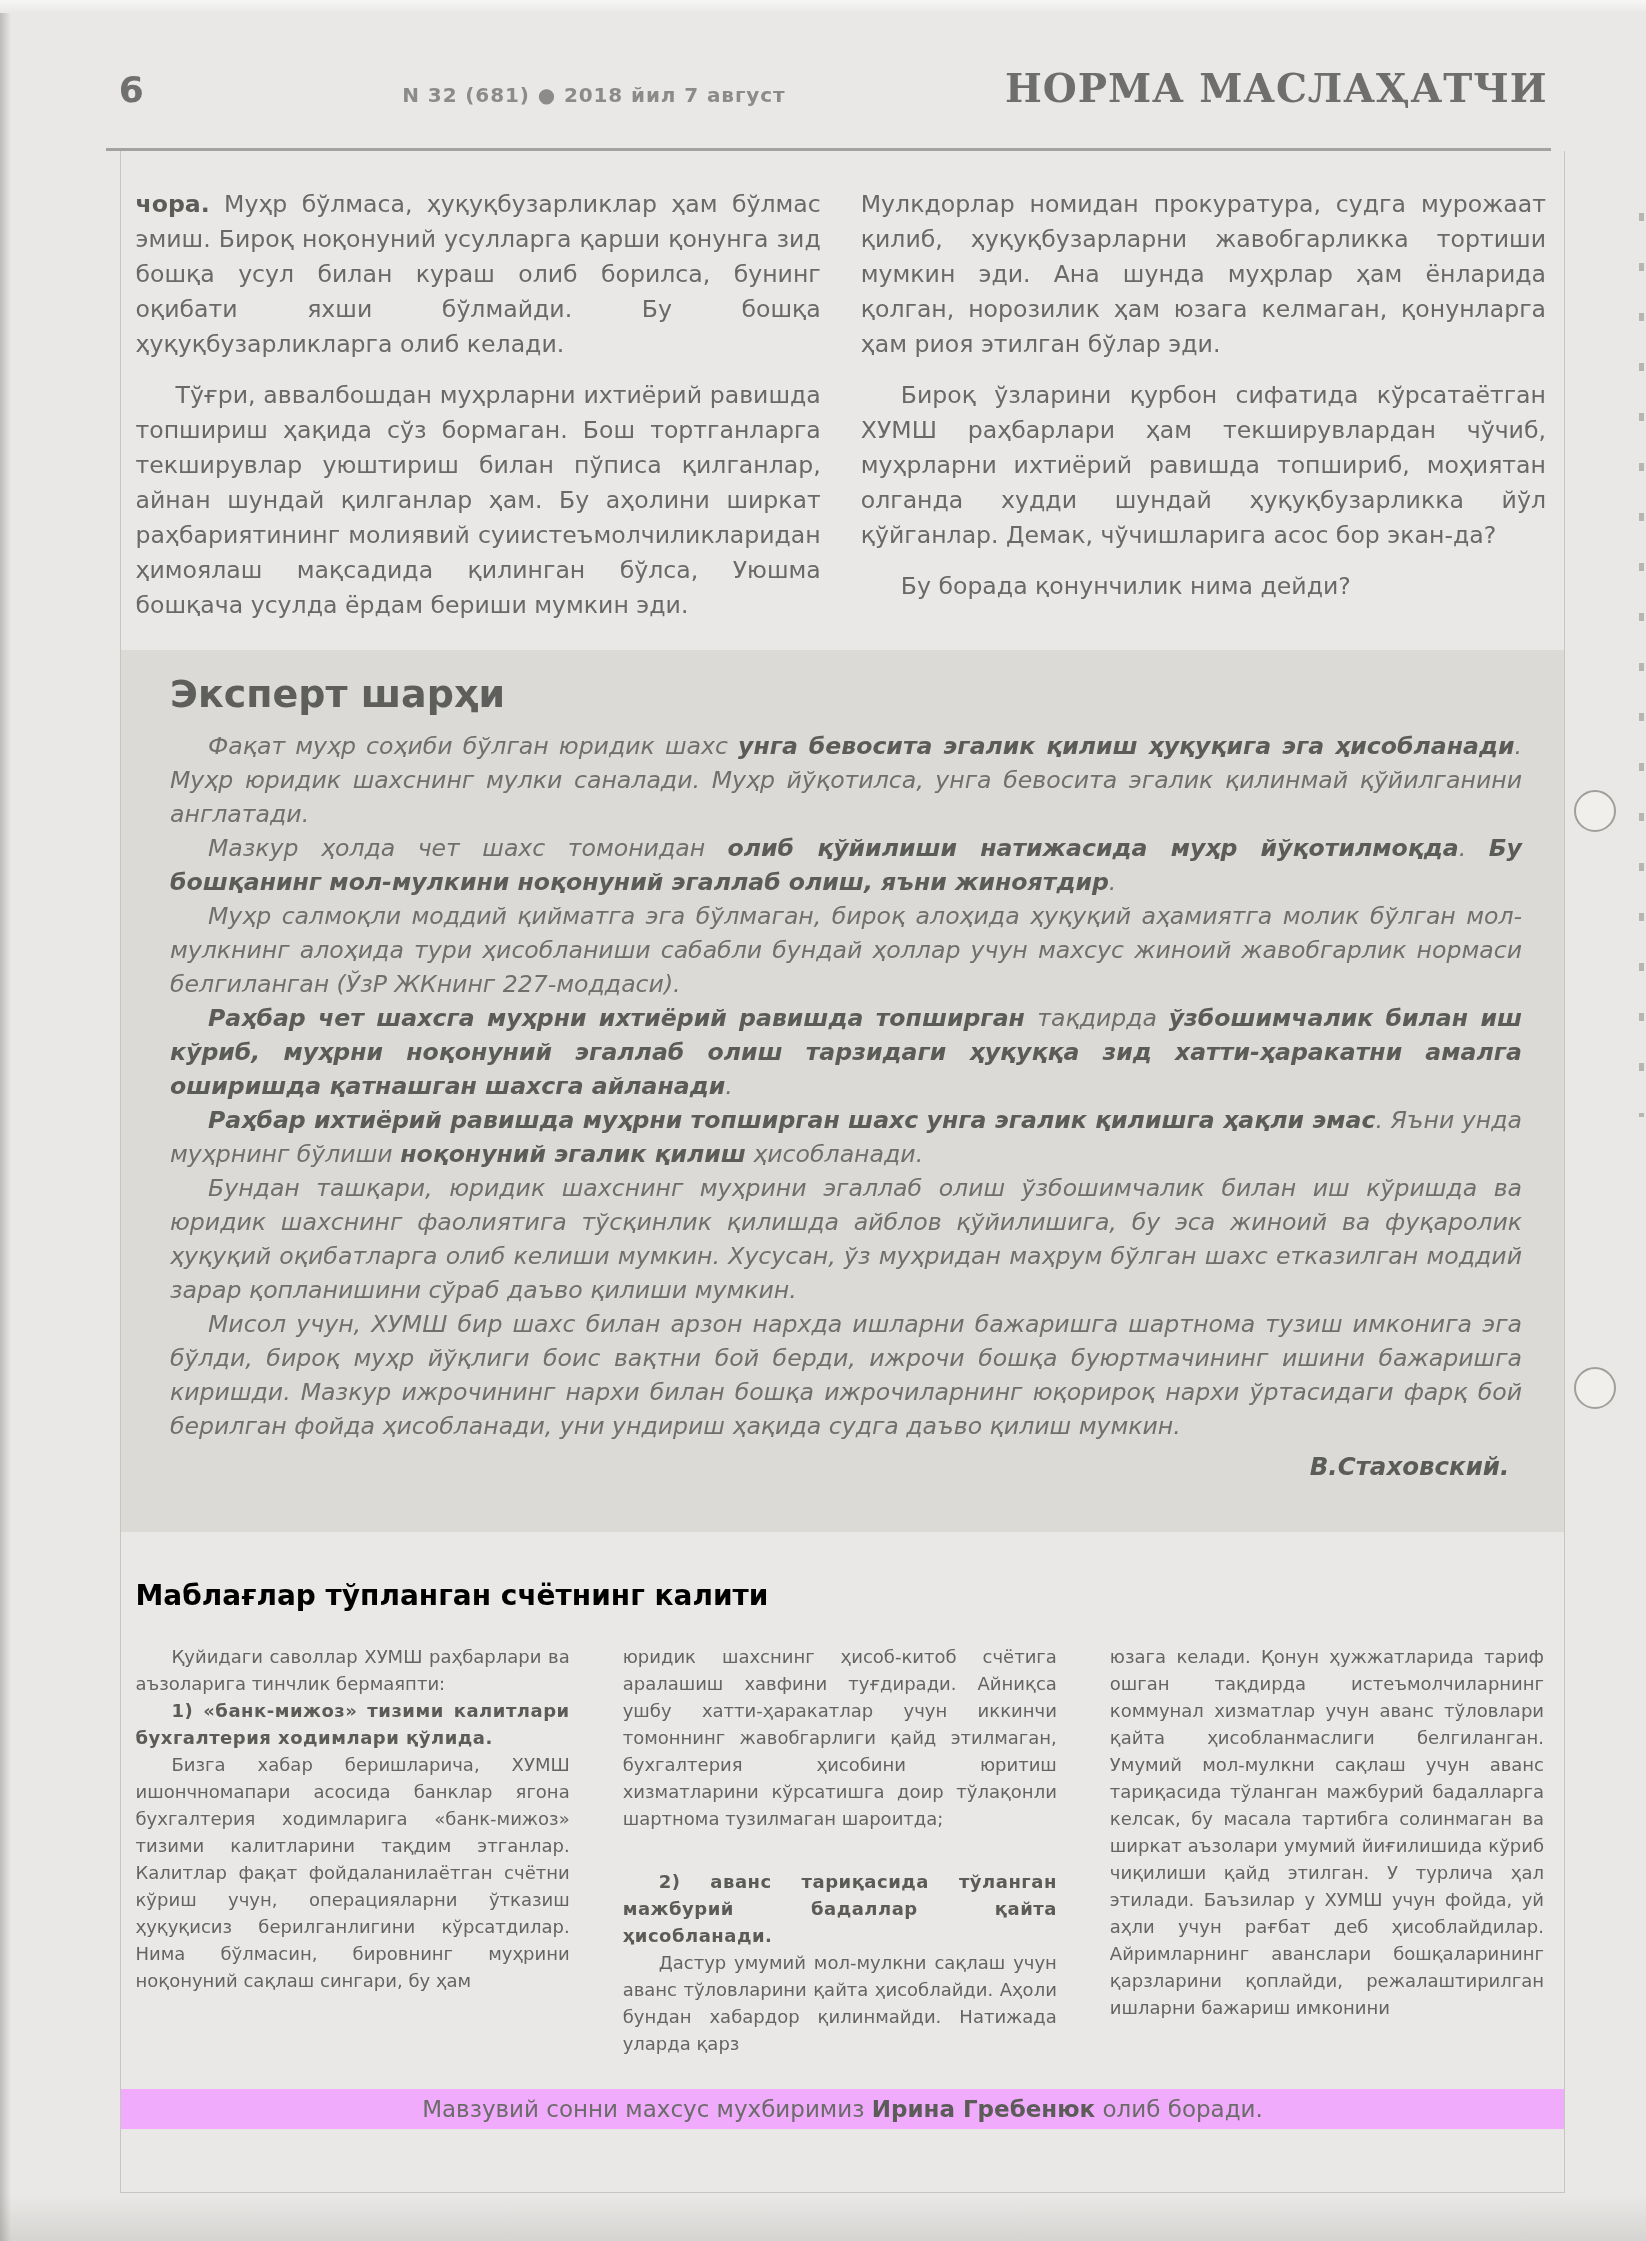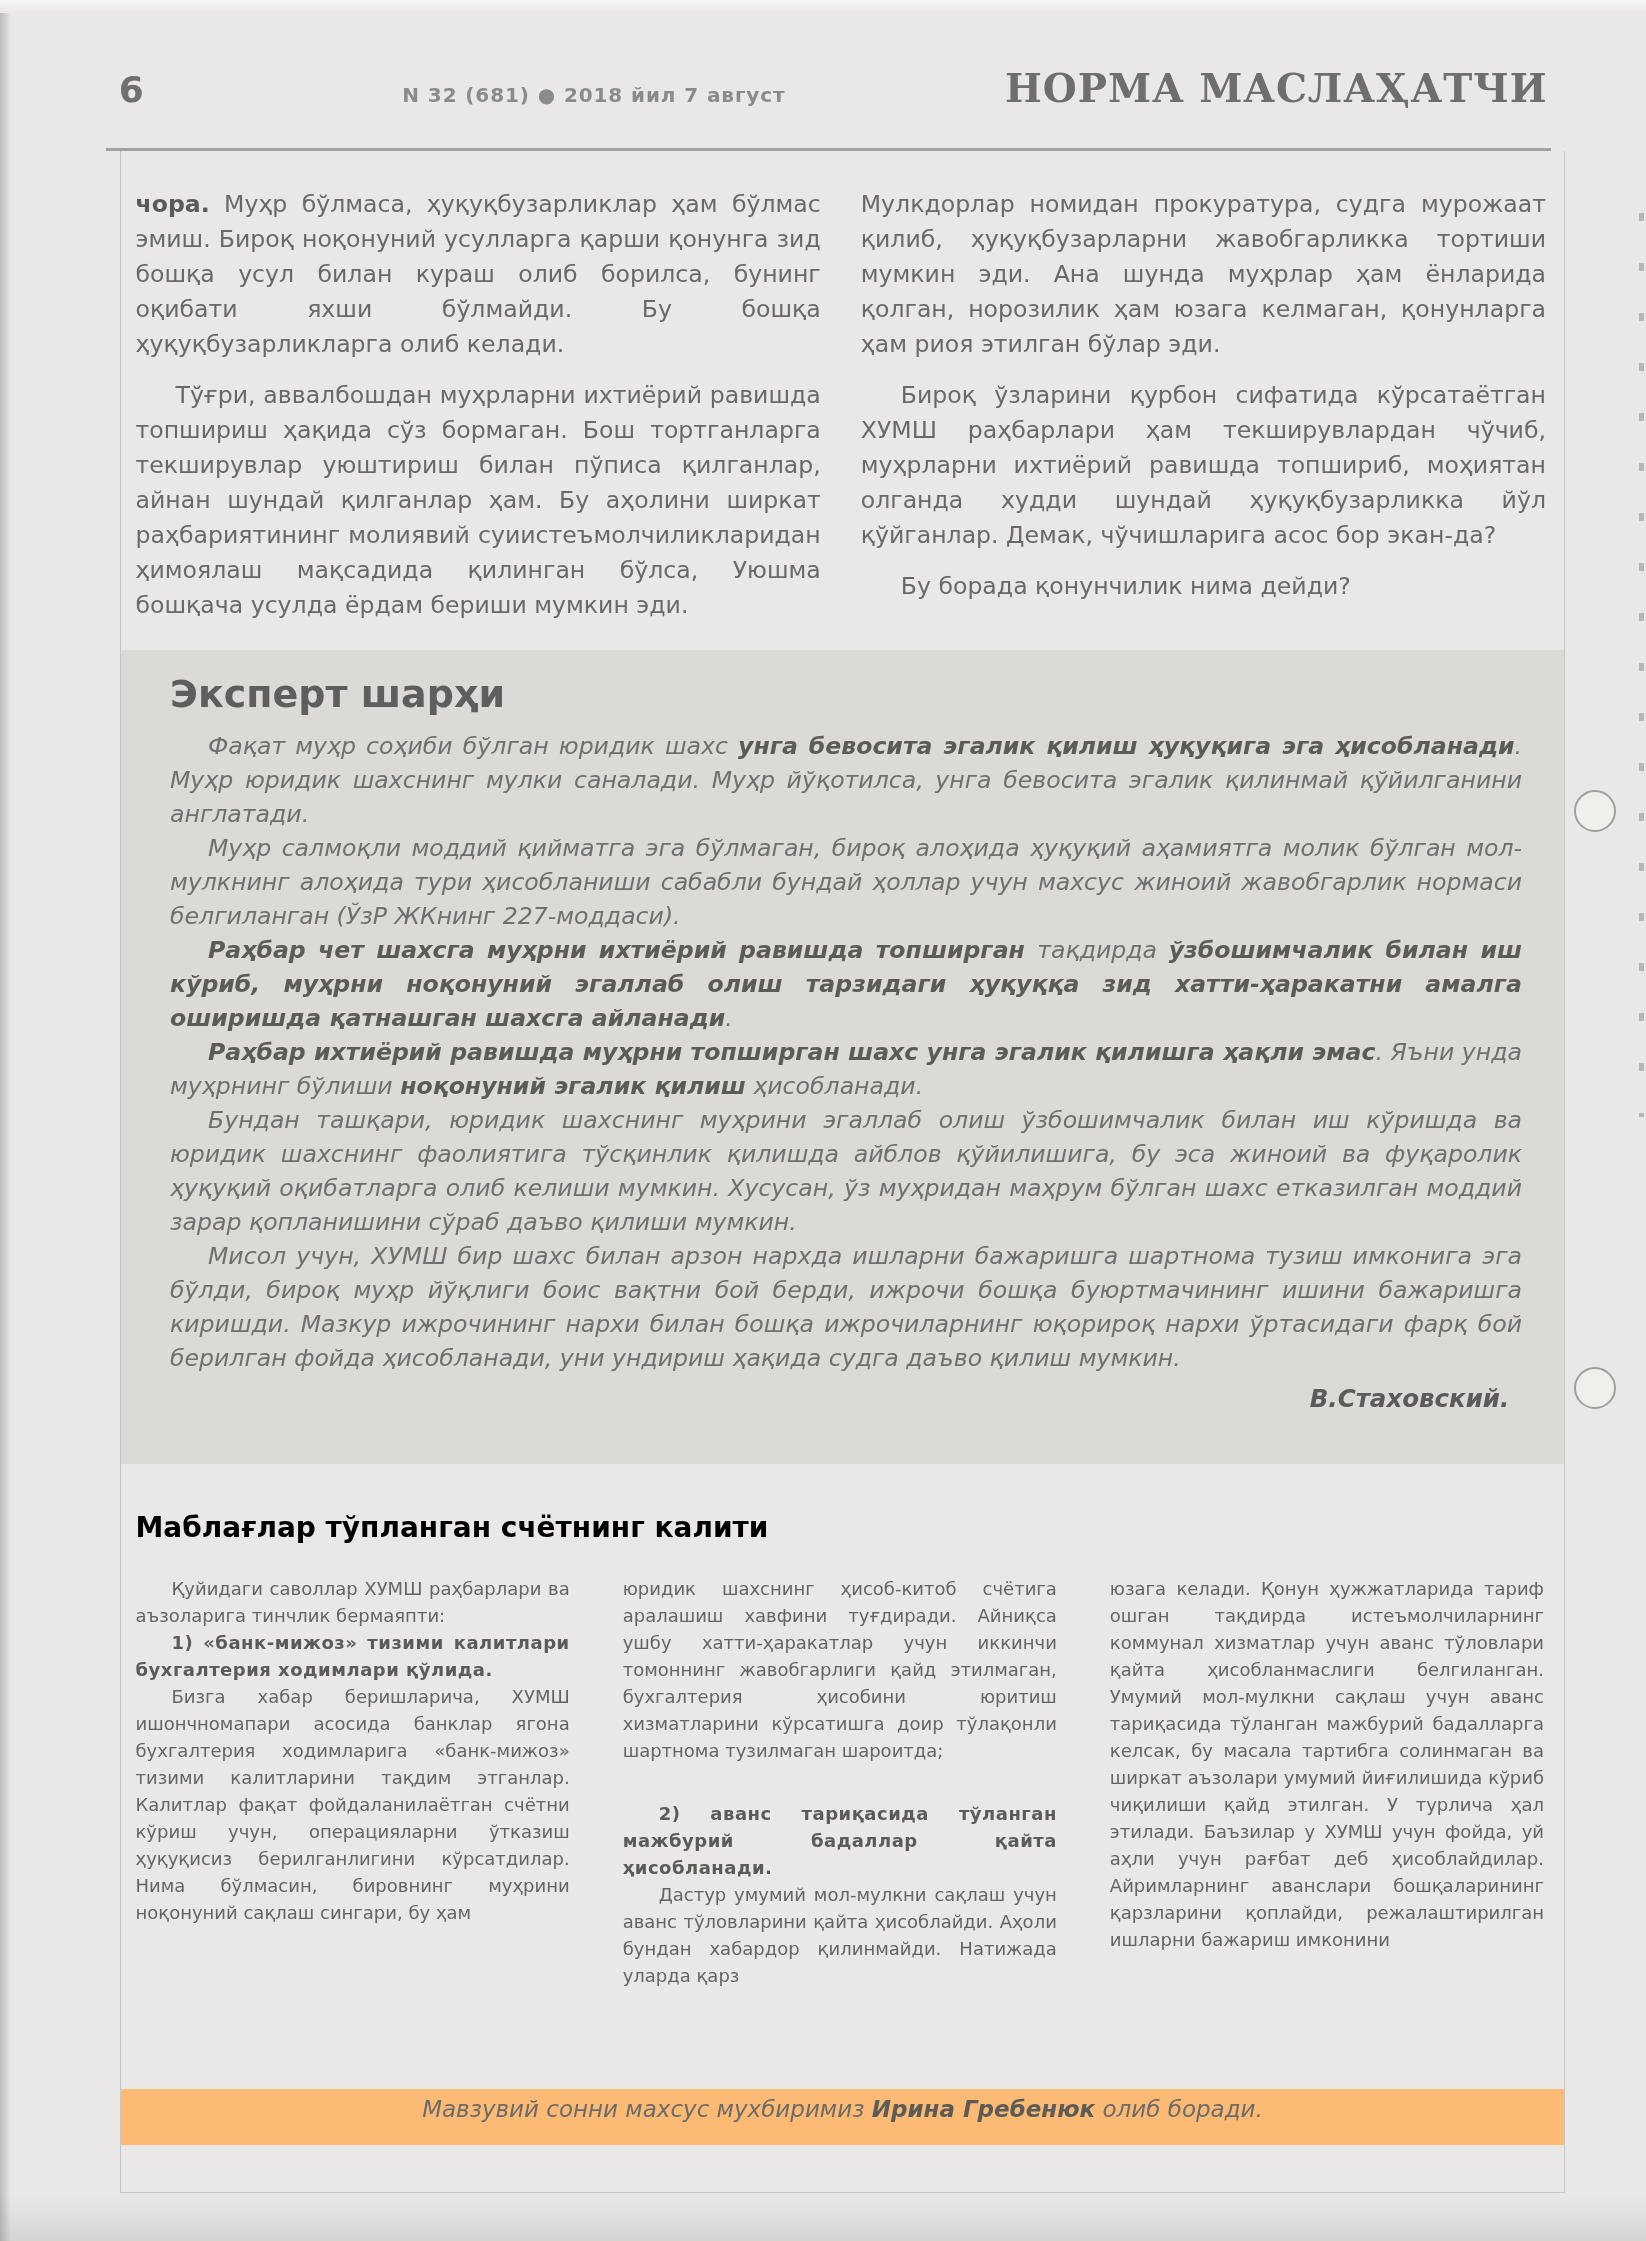--- a/index.html
+++ b/index.html
@@ -57,22 +57,22 @@
   
   .accounts-title{margin:47px 0 0 14.5px;font-size:28px;font-weight:bold;color:#000000;}
   .three-col{display:flex;gap:53px;margin:31px 20px 0 14.5px;height:589px;overflow:hidden;}
   .three-col .col{flex:1;}
   .three-col .p{font-size:18px;line-height:27px;color:#646462;}
   .three-col .p.ind{text-indent:36px;}
   .three-col .p.bold-par{font-weight:bold;color:#59595 7;color:#595957;letter-spacing:0.5px;}
   .three-col .p.gap-top{margin-top:36px;}
 
   
-  .footer-bar{position:absolute;left:0;top:1938px;width:100%;height:56px;background:#fdba74;
-    text-align:center;line-height:40px;font-size:23px;color:#6b6b69;font-style:italic;}
+  .footer-bar{position:absolute;left:0;top:1938px;width:100%;height:40px;background:#f0abfc;
+    text-align:center;line-height:40px;font-size:23px;color:#6b6b69;}
 </style>
 </head>
 <body>
 
 <div class="page">
 
   <header class="hdr">
     <div class="page-num">6</div>
     <div class="issue">N 32 (681) ● 2018 йил 7 август</div>
     <div class="masthead">НОРМА МАСЛАҲАТЧИ</div>
@@ -89,20 +89,21 @@
       <div class="col">
         <p class="p"><span>Мулкдорлар номидан прокуратура, судга мурожаат қилиб, ҳуқуқбузарларни жавобгарликка тортиши мумкин эди. Ана шунда муҳрлар ҳам ёнларида қолган, норозилик ҳам юзага келмаган, қонунларга ҳам риоя этилган бўлар эди.</span></p>
         <p class="p ind"><span>Бироқ ўзларини қурбон сифатида кўрсатаётган ХУМШ раҳбарлари ҳам текширувлардан чўчиб, муҳрларни ихтиёрий равишда топшириб, моҳиятан олганда худди шундай ҳуқуқбузарликка йўл қўйганлар. Демак, чўчишларига асос бор экан-да?</span></p>
         <p class="p ind"><span>Бу борада қонунчилик нима дейди?</span></p>
       </div>
     </section>
 
     <section class="expert">
       <h2>Эксперт шарҳи</h2>
       <p class="p"><span>Фақат муҳр соҳиби бўлган юридик шахс </span><span class="seg-b">унга бевосита эгалик қилиш ҳуқуқига эга ҳисобланади</span><span>. Муҳр юридик шахснинг мулки саналади. Муҳр йўқотилса, унга бевосита эгалик қилинмай қўйилганини англатади.</span></p>
+      <p class="p"><span>Мазкур ҳолда чет шахс томонидан </span><span class="seg-b">олиб қўйилиши натижасида муҳр йўқотилмоқда</span><span>. </span><span class="seg-b">Бу бошқанинг мол-мулкини ноқонуний эгаллаб олиш, яъни жиноятдир</span><span>.</span></p>
       <p class="p"><span>Муҳр салмоқли моддий қийматга эга бўлмаган, бироқ алоҳида ҳуқуқий аҳамиятга молик бўлган мол-мулкнинг алоҳида тури ҳисобланиши сабабли бундай ҳоллар учун махсус жиноий жавобгарлик нормаси белгиланган (ЎзР ЖКнинг 227-моддаси).</span></p>
       <p class="p"><span class="seg-b">Раҳбар чет шахсга муҳрни ихтиёрий равишда топширган </span><span>тақдирда </span><span class="seg-b">ўзбошимчалик билан иш кўриб, муҳрни ноқонуний эгаллаб олиш тарзидаги ҳуқуққа зид хатти-ҳаракатни амалга оширишда қатнашган шахсга айланади</span><span>.</span></p>
       <p class="p"><span class="seg-b">Раҳбар ихтиёрий равишда муҳрни топширган шахс унга эгалик қилишга ҳақли эмас</span><span>. Яъни унда муҳрнинг бўлиши </span><span class="seg-b">ноқонуний эгалик қилиш</span><span> ҳисобланади.</span></p>
       <p class="p"><span>Бундан ташқари, юридик шахснинг муҳрини эгаллаб олиш ўзбошимчалик билан иш кўришда ва юридик шахснинг фаолиятига тўсқинлик қилишда айблов қўйилишига, бу эса жиноий ва фуқаролик ҳуқуқий оқибатларга олиб келиши мумкин. Хусусан, ўз муҳридан маҳрум бўлган шахс етказилган моддий зарар қопланишини сўраб даъво қилиши мумкин.</span></p>
       <p class="p"><span>Мисол учун, ХУМШ бир шахс билан арзон нархда ишларни бажаришга шартнома тузиш имконига эга бўлди, бироқ муҳр йўқлиги боис вақтни бой берди, ижрочи бошқа буюртмачининг ишини бажаришга киришди. Мазкур ижрочининг нархи билан бошқа ижрочиларнинг юқорироқ нархи ўртасидаги фарқ бой берилган фойда ҳисобланади, уни ундириш ҳақида судга даъво қилиш мумкин.</span></p>
       <p class="sig">В.Стаховский.</p>
     </section>
 
     <h2 class="accounts-title">Маблағлар тўпланган счётнинг калити</h2>
 

